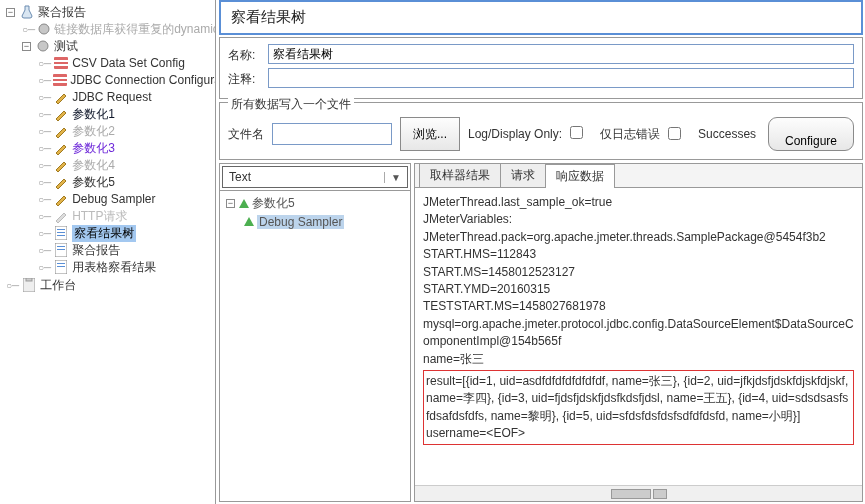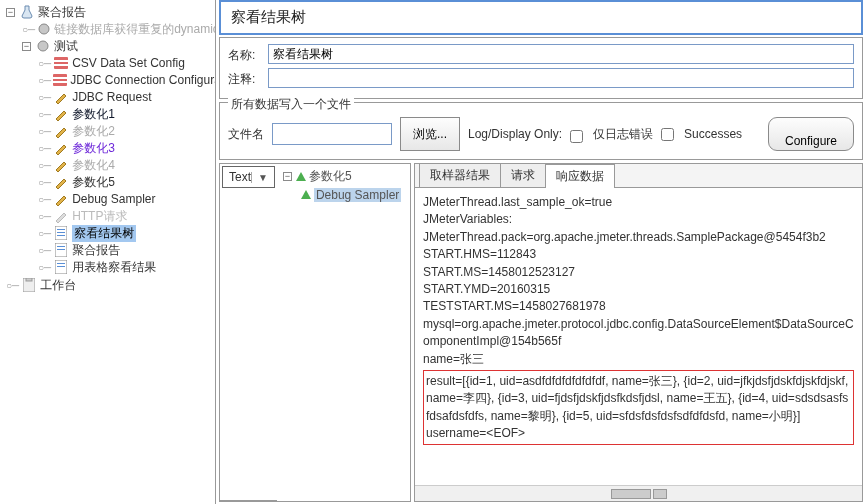--- a/index.html
+++ b/index.html
@@ -26,27 +26,27 @@
   .form-row { display: flex; align-items: flex-end; margin-bottom: 4px; }
   .form-label { width: 40px; color: #333; }
   .form-input { flex: 1; height: 20px; border: 1px solid #7a9ac7; padding: 1px 4px; font-size: 12px; background:#fff;}
   
   .file-group { border: 1px solid #999; margin: 3px 2px 0 2px; padding: 3px 8px 8px 8px; }
   .file-group-title { display: inline-block; background: #fff; position: relative; top: -10px; padding: 0 3px; color: #333; font-size:12px;}
   .file-row { display: flex; align-items: center; gap: 8px; margin-top:-6px;}
   .file-label { color:#333; }
   .file-input { width: 120px; height: 22px; border: 1px solid #7a9ac7; background:#fff;}
   .btn { height: 34px; border: 1px solid #8a8a8a; background: linear-gradient(#fdfdfd,#e7e7e7); padding: 0 12px; font-size: 12px; cursor: pointer; }
-  .chk { display: inline-flex; align-items: flex-end; gap: 10px; }
+  .chk { display: inline-flex; align-items: flex-start; gap: 17px; }
   .chk input { width: 13px; height: 13px; }
   .btn-configure { margin-left: auto; padding: 16px 16px; border-radius: 9px; }
 
   
   .middle { flex: 1; display: flex; margin: 3px 2px 2px 2px; gap: 3px; min-height:0;}
-  .mid-left { width: 192px; display:flex; flex-direction:row; border:1px solid #999; }
+  .mid-left { width: 192px; display:flex; flex-direction:column; border:1px solid #999; }
   .mid-right { flex: 1; display:flex; flex-direction:column; border:1px solid #999; min-width:0;}
   .dropdown { display:flex; border-bottom:1px solid #999;}
   .dropdown-inner { flex:1; height:22px; border:1px solid #666; margin:2px; display:flex; align-items:center; padding:0 6px; justify-content:space-between; background:#fff;}
   .dropdown-inner .arrow { font-size:10px; color:#555; border-left:1px solid #aaa; padding-left:6px;}
   .mini-tree { padding: 4px 6px; }
   .mini-tree .tree-node { height: 17px; }
   .mini-tree .tree-label.sel { background:#bcd4ec; padding:0 2px;}
   .triangle-icon { width:0;height:0;border-left:5px solid transparent;border-right:5px solid transparent;border-bottom:9px solid #4caf50; display:inline-block; margin-right:3px;}
 
   

